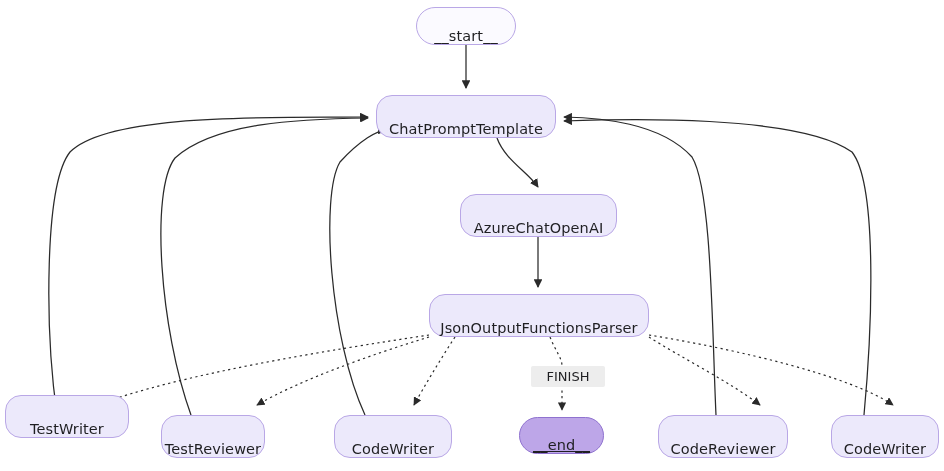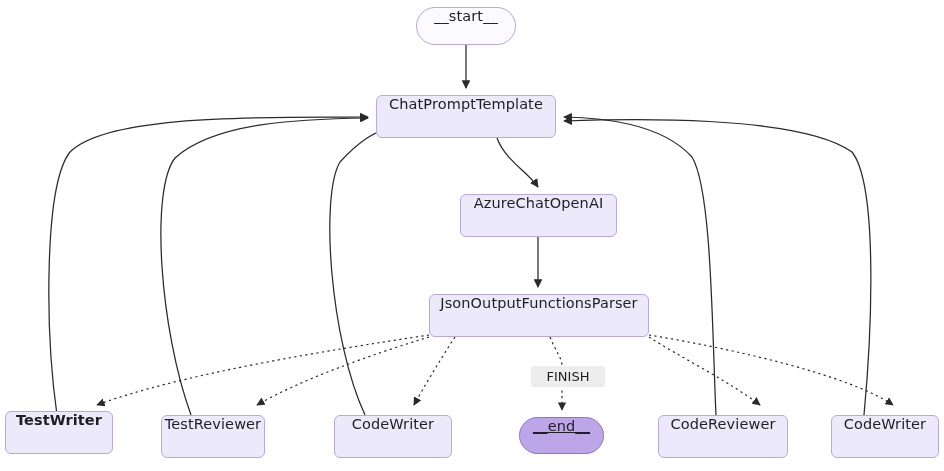--- a/index.html
+++ b/index.html
@@ -7,30 +7,30 @@
     width:944px;height:471px;
     font-family:"DejaVu Sans","Liberation Sans",sans-serif;
     -webkit-font-smoothing:antialiased;
   }
   #canvas{position:relative;width:944px;height:471px;overflow:hidden;background:#ffffff;}
   #edges{position:absolute;left:0;top:0;width:944px;height:471px;}
 
   .node{
     position:absolute;
     box-sizing:border-box;
-    display:flex;align-items:flex-start;justify-content:center;
+    display:flex;align-items:flex-end;justify-content:center;
     color:#1f1f22;
     white-space:nowrap;
     font-size:14.5px;
     letter-spacing:.1px;
   }
   .node-box{
     background:#ece9fb;
     border:1px solid #b9a7e6;
-    border-radius:6px;
+    border-radius:16px;
   }
   .node-pill-start{
     background:#fbfaff;
     border:1.6px solid #b9a7e6;
     border-radius:999px;
   }
   .node-pill-end{
     background:#bda6e8;
     border:1.6px solid #8f72cf;
     border-radius:999px;
@@ -96,21 +96,21 @@
   </div>
 
   <div class="node node-box" style="left:460px;top:194px;width:157px;height:43px;">
     <span>AzureChatOpenAI</span>
   </div>
 
   <div class="node node-box" style="left:429px;top:294px;width:220px;height:43px;">
     <span>JsonOutputFunctionsParser</span>
   </div>
 
-  <div class="node node-box" style="left:5px;top:411px;width:108px;height:43px;font-weight:bold;">
+  <div class="node node-box" style="left:5px;top:395px;width:124px;height:43px;">
     <span>TestWriter</span>
   </div>
 
   <div class="node node-box" style="left:161px;top:415px;width:104px;height:43px;">
     <span>TestReviewer</span>
   </div>
 
   <div class="node node-box" style="left:334px;top:415px;width:118px;height:43px;">
     <span>CodeWriter</span>
   </div>

